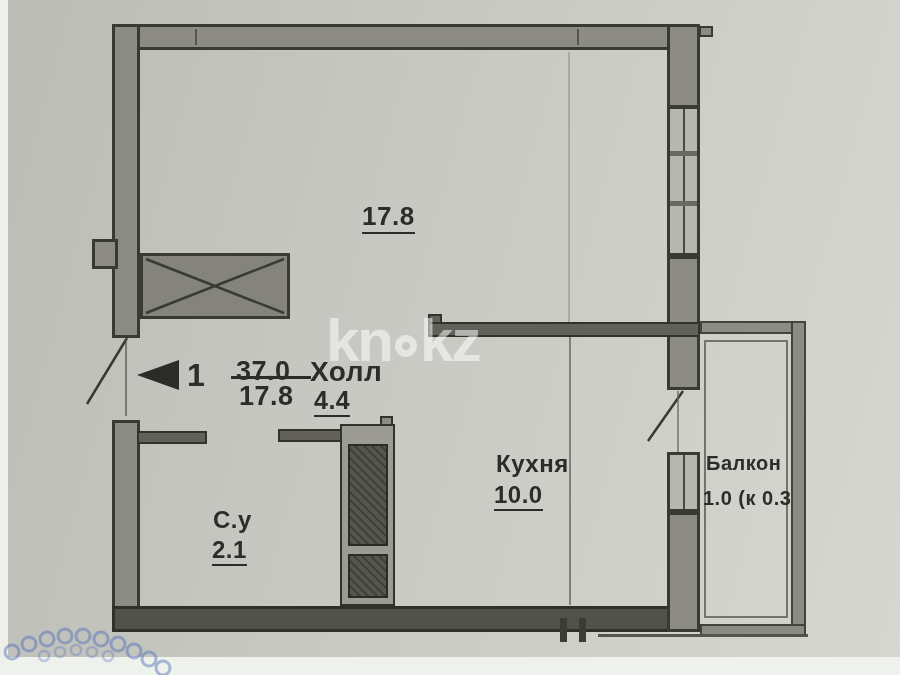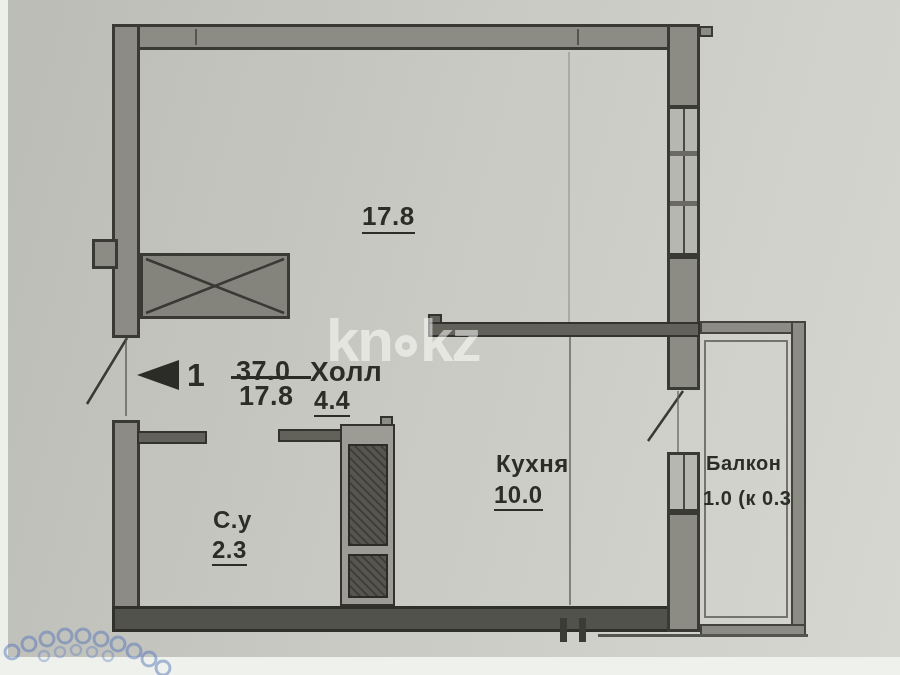--- a/index.html
+++ b/index.html
@@ -113,21 +113,21 @@
 
   <div class="abs lbl" style="left:362px;top:201px;font-size:26px;"><span class="area">17.8</span></div>
 
   <div class="abs lbl" style="left:310px;top:356px;font-size:28px;">Холл</div>
   <div class="abs lbl" style="left:314px;top:386px;font-size:25px;"><span class="area">4.4</span></div>
 
   <div class="abs lbl" style="left:496px;top:450px;font-size:24px;text-align:right;">Кухня</div>
   <div class="abs lbl" style="left:494px;top:481px;font-size:24px;"><span class="area">10.0</span></div>
 
   <div class="abs lbl" style="left:213px;top:506px;font-size:24px;">С.у</div>
-  <div class="abs lbl" style="left:212px;top:536px;font-size:24px;"><span class="area">2.3</span></div>
+  <div class="abs lbl" style="left:212px;top:536px;font-size:24px;"><span class="area">2.1</span></div>
 
   <div class="abs lbl" style="left:706px;top:452px;font-size:20px;z-index:9;">Балкон</div>
   <div class="abs lbl" style="left:703px;top:479px;font-size:20px;z-index:9;margin-top:8px;">1.0 (к 0.3</div>
 
   <div class="abs wm" style="left:326px;top:306px;">
     <span>kn</span><span class="wm-dot"></span><span>kz</span>
   </div>
 
   <svg class="stamp" style="left:0;top:612px;" width="200" height="63">
     <g stroke="#4a6db8" stroke-width="3" fill="none" opacity="0.45">

